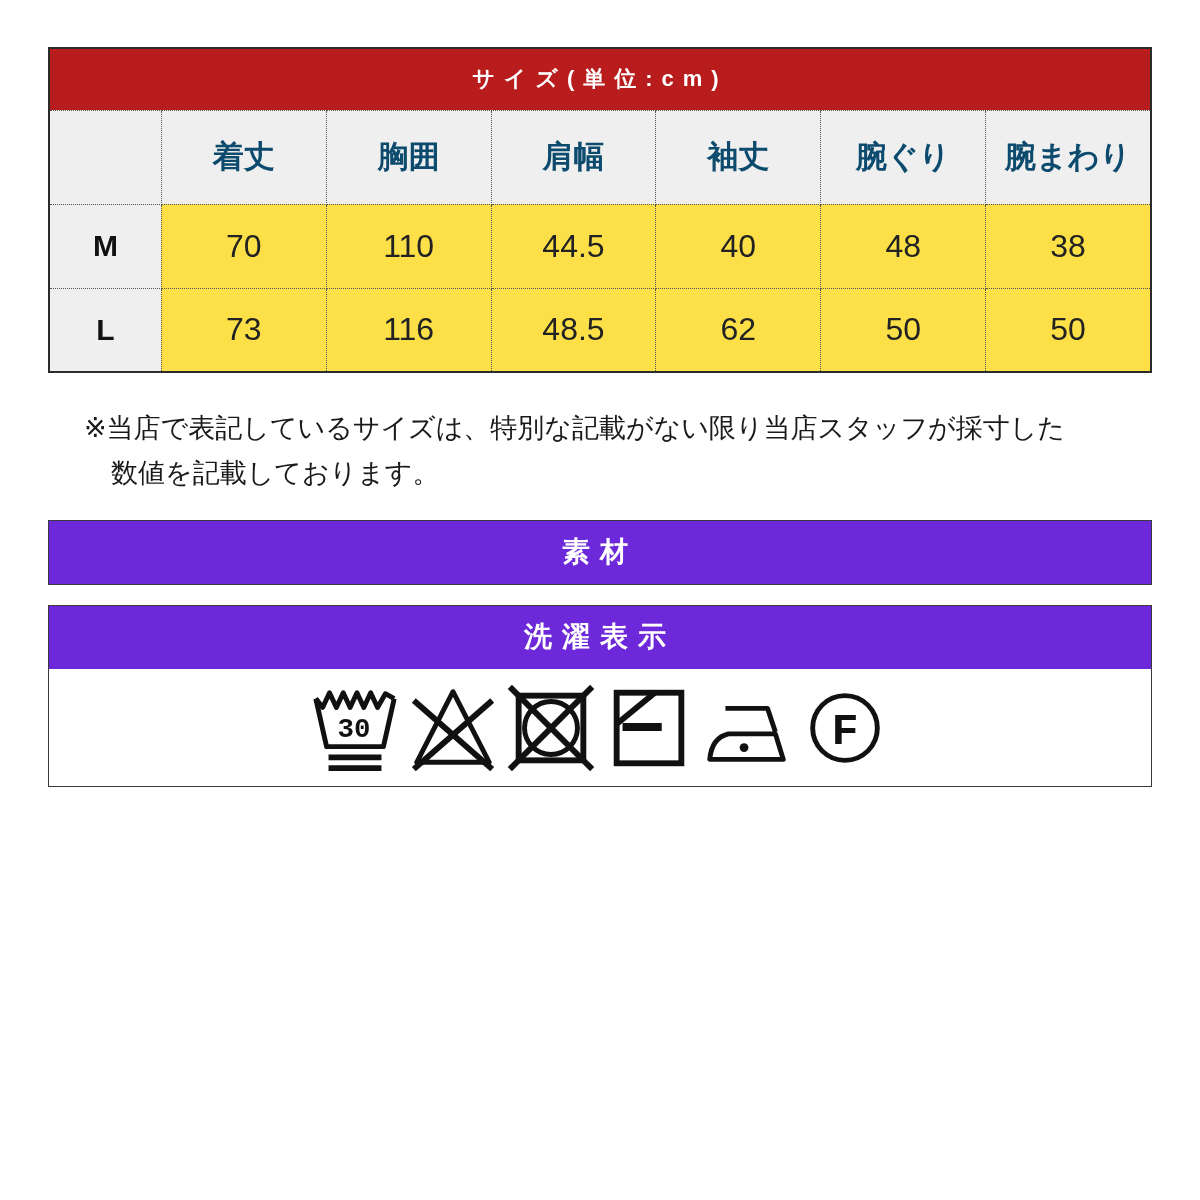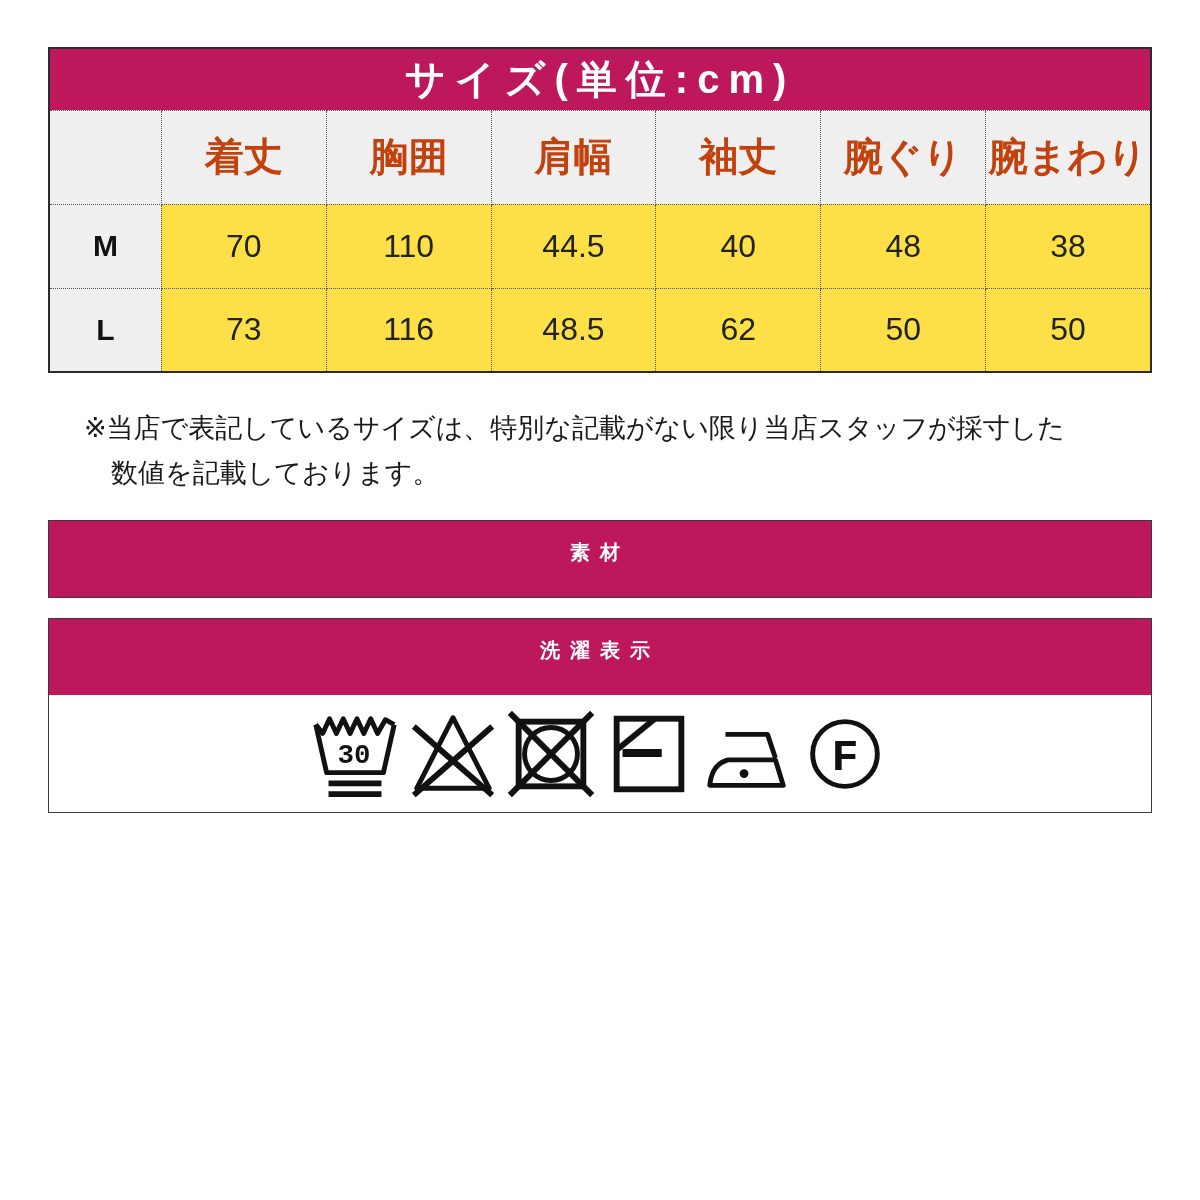--- a/index.html
+++ b/index.html
@@ -16,34 +16,34 @@
     border-collapse: collapse;
     border: 2px solid #2b2b2b;
     table-layout: fixed;
   }
   table.size-table th, table.size-table td {
     border: 1px dotted #555;
     text-align: center;
     vertical-align: middle;
   }
   th.title-bar {
-    background: #be185d;
+    background: #b91c1c;
     color: #ffffff;
     height: 62px;
-    font-size: 40px;
+    font-size: 22px;
     font-weight: bold;
     letter-spacing: 9px;
     border: 1px solid #2b2b2b;
   }
   tr.cols th {
     background: #efefef;
     height: 94px;
-    font-size: 39px;
-    font-weight: bold;
-    color: #c2410c;
+    font-size: 31px;
+    font-weight: bold;
+    color: #0c4a6e;
   }
   tbody th.size-label {
     background: #efefef;
     font-size: 30px;
     font-weight: bold;
     color: #111;
   }
   tbody tr { height: 84px; }
   tbody td {
     background: #fde047;
@@ -65,26 +65,26 @@
     margin-left: 36px;
   }
   p.note + p.note { margin-top: 40px; }
 
   
   section.panel {
     border: 1px solid #3a3a3a;
     margin-top: 24px;
   }
   section.panel .bar {
-    background: #be185d;
+    background: #6d28d9;
     color: #ffffff;
-    height: 76px;
+    height: 63px;
     line-height: 62px;
     text-align: center;
-    font-size: 20px;
+    font-size: 28px;
     font-weight: bold;
     letter-spacing: 10px;
   }
   section.panel .panel-body {
     height: 117px;
     display: flex;
     align-items: center;
     justify-content: center;
     background: #ffffff;
   }

